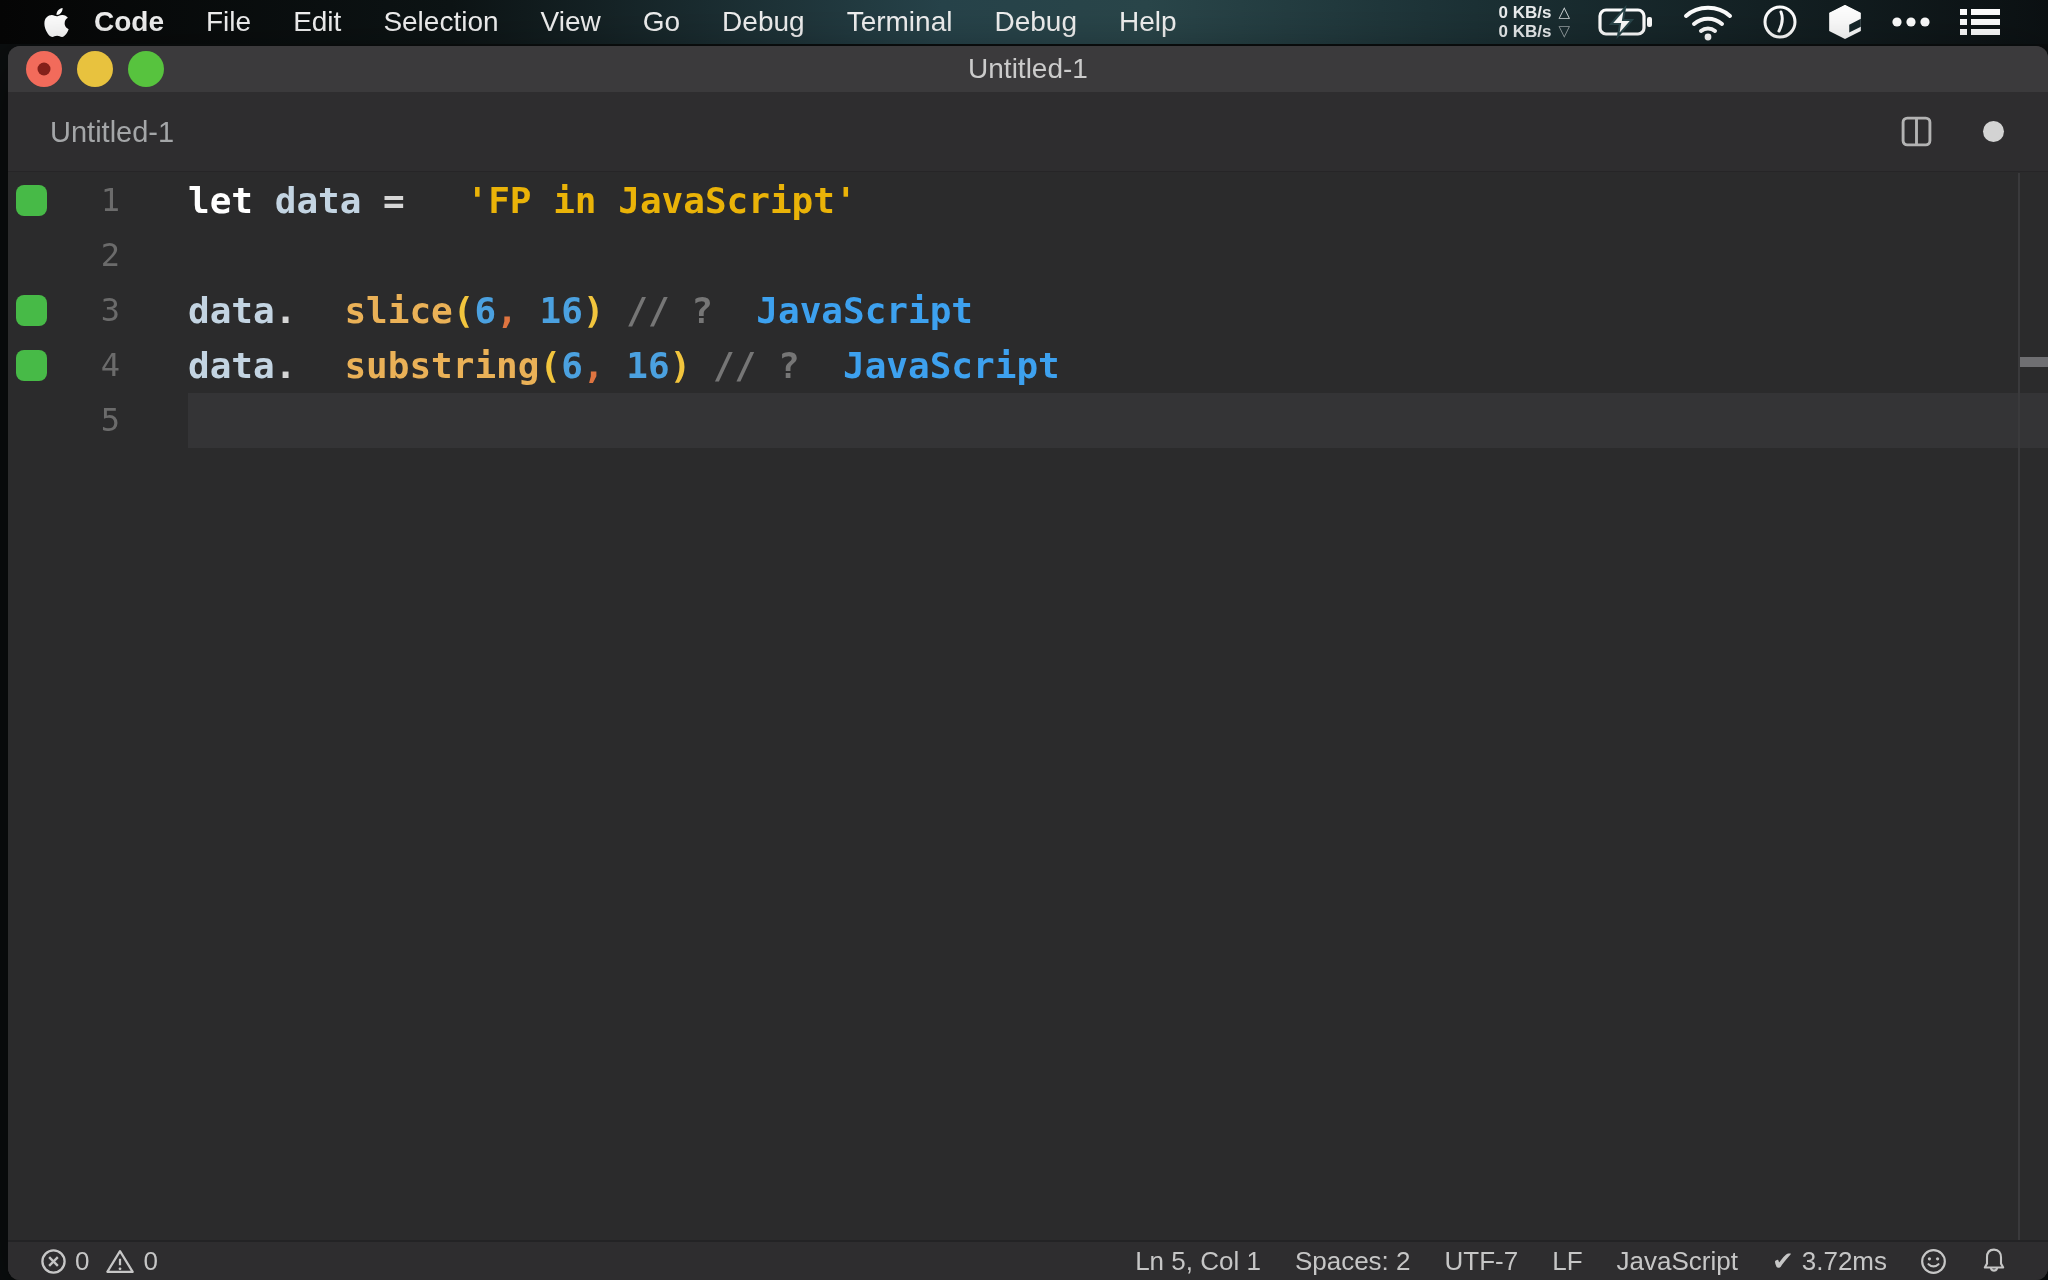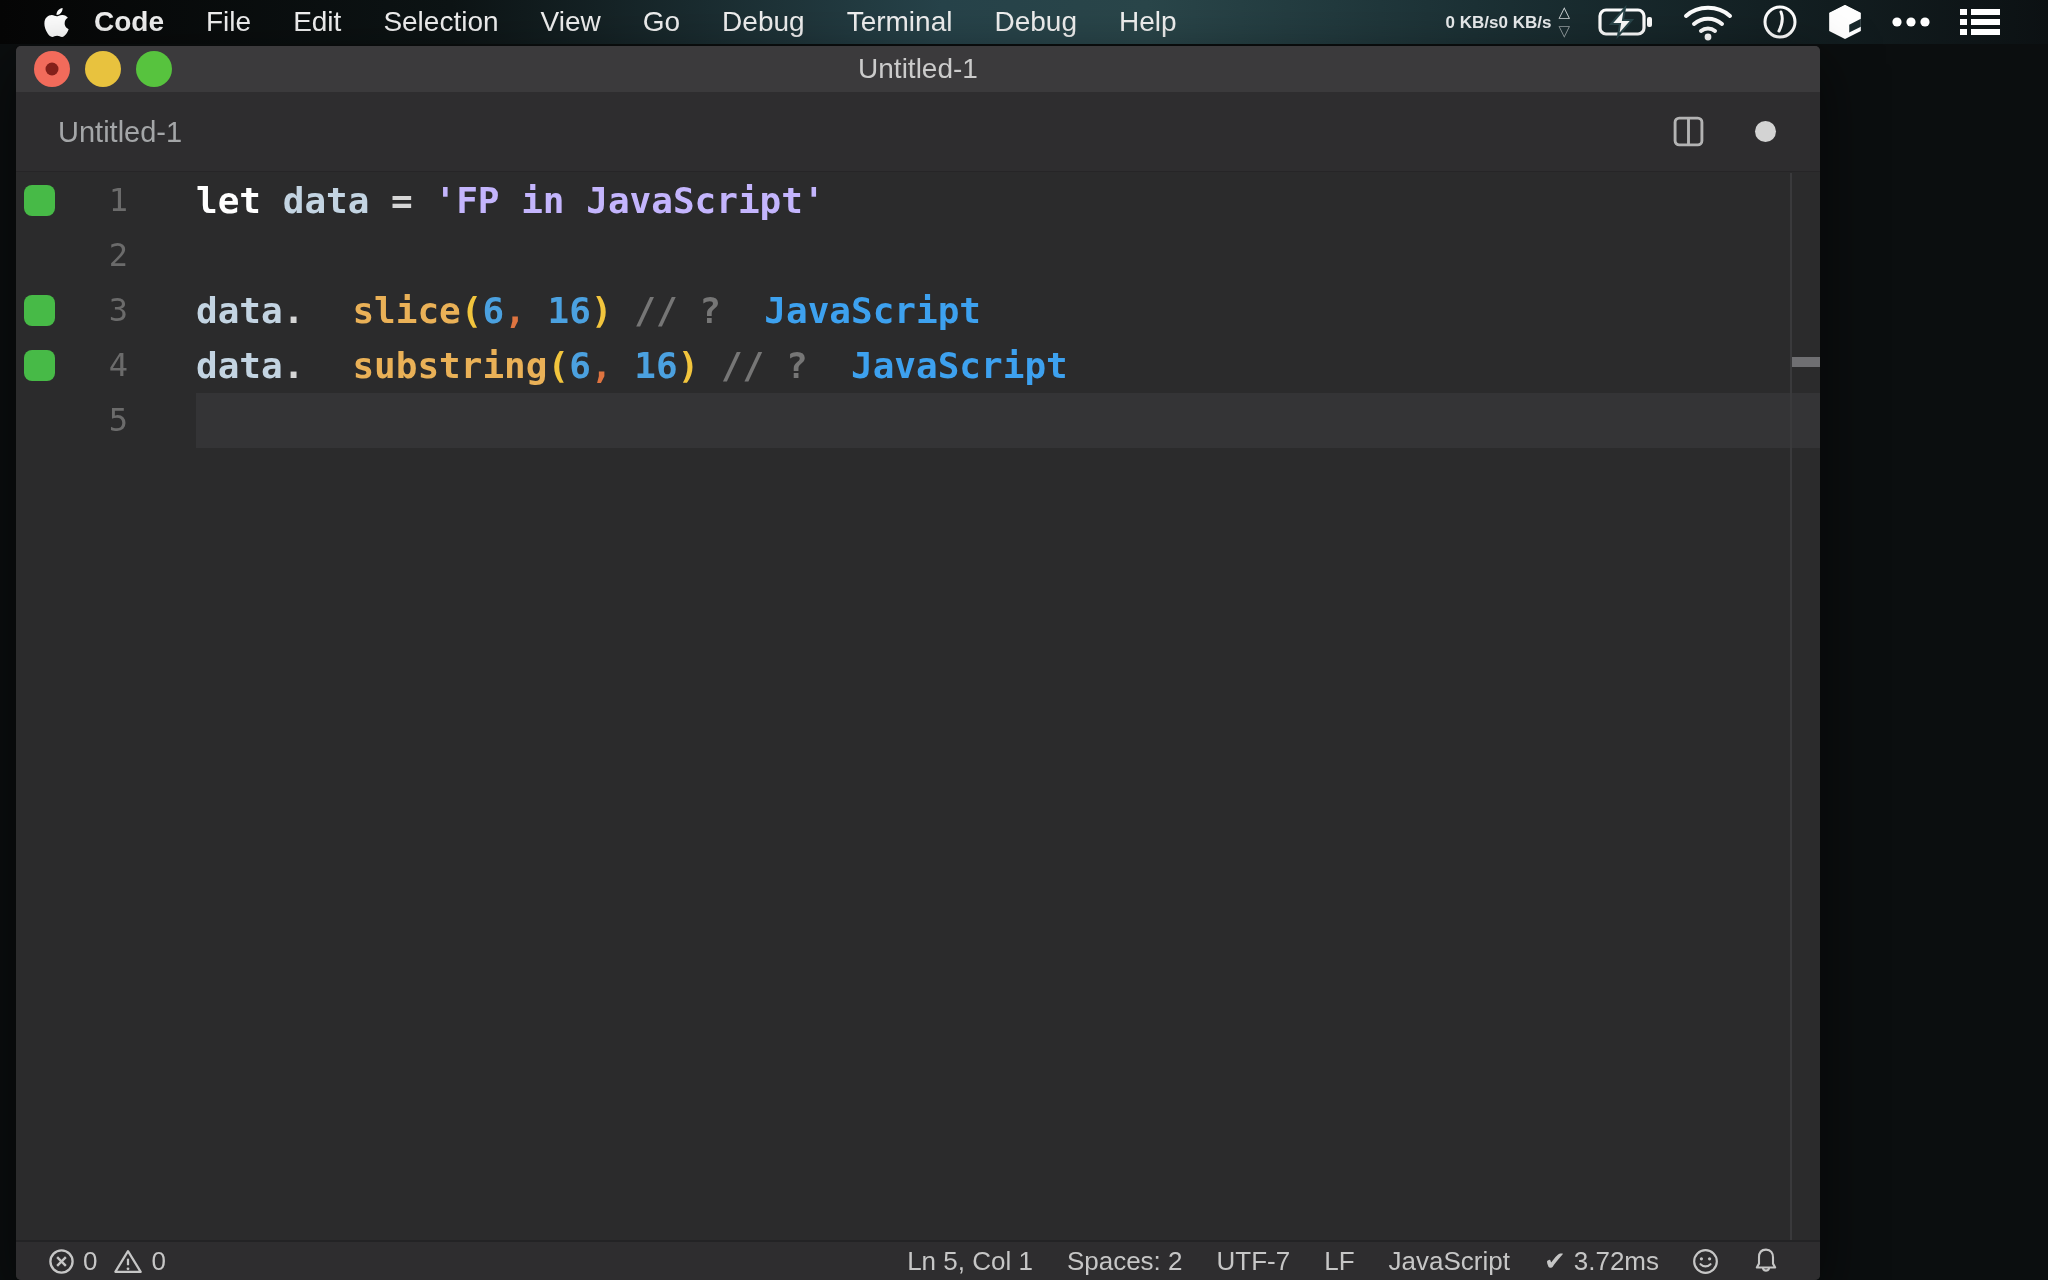--- a/index.html
+++ b/index.html
@@ -11,29 +11,29 @@
     position:absolute; left:0; top:0; width:2048px; height:44px;
     background:linear-gradient(90deg,#060606 0%,#0d1415 22%,#27434a 46%,#2a464a 56%,#1c3135 72%,#0c1113 100%);
     display:flex; align-items:center; color:#f2f2f2; font-size:28px;
   }
   .apple { margin-left:42px; display:flex; align-items:center; }
   .menu-items { display:flex; align-items:flex-end; gap:42px; margin-left:23px; }
   .menu-item { color:#f2f2f2; cursor:default; white-space:nowrap; }
   .menu-item.active { font-weight:700; }
   .menubar-right { position:absolute; right:46px; top:0; height:44px; display:flex; align-items:center; gap:27px; }
   .netspeed { display:flex; align-items:center; gap:7px; }
-  .netspeed .vals { display:flex; flex-direction:row; align-items:flex-end; font-size:17px; line-height:19px; font-weight:600; color:#eceff0; }
+  .netspeed .vals { display:flex; flex-direction:column; align-items:flex-end; font-size:17px; line-height:19px; font-weight:600; color:#eceff0; }
   .netspeed .arrows { display:flex; flex-direction:column; font-family:"DejaVu Sans", sans-serif; font-size:15px; line-height:19px; }
   .arrow-up { color:#d7dcdd; } .arrow-down { color:#9aa3a5; }
   .mb-icon { display:flex; align-items:center; }
 
   
   .vswindow {
-    position:absolute; left:16px; top:46px; width:1804px; height:1234px;
-    background:#2b2b2c; border-radius:5px; overflow:hidden;
+    position:absolute; left:8px; top:46px; width:2040px; height:1234px;
+    background:#2b2b2c; border-radius:12px; overflow:hidden;
     box-shadow:0 18px 60px rgba(0,0,0,0.55);
   }
   .titlebar { position:relative; height:46px; background:#3b3a3c; display:flex; align-items:center; justify-content:center; }
   .traffic { position:absolute; left:18px; top:50%; transform:translateY(-50%); display:flex; gap:15px; }
   .light { width:36px; height:36px; border-radius:50%; position:relative; }
   .light.red { background:#f26b5b; }
   .light.red .dot { position:absolute; left:50%; top:50%; width:13px; height:13px; border-radius:50%; background:#84201a; transform:translate(-50%,-50%); }
   .light.yellow { background:#e8c23e; }
   .light.green { background:#57c33e; }
   .window-title { color:#cbcbcb; font-size:28px; }
@@ -47,21 +47,21 @@
   .editor { position:absolute; left:0; top:127px; width:100%; bottom:40px; background:#2b2b2c; }
   .ed-line { position:relative; height:55px; }
   .ed-line.current::before { content:""; position:absolute; left:180px; right:0; top:0; bottom:0; background:#343436; }
   .marker { position:absolute; left:8px; top:12px; width:31px; height:31px; border-radius:8px; background:#47ba47; }
   .lnum { position:absolute; left:0; top:0; width:112px; text-align:right; font-family:"DejaVu Sans Mono", monospace; font-size:32px; line-height:55px; color:#6b6b6b; }
   .lcode { position:absolute; left:180px; top:0; white-space:pre; font-family:"DejaVu Sans Mono", monospace; font-weight:700; font-size:36px; line-height:55px; }
   .tk-kw  { color:#ffffff; }
   .tk-pln { color:#d6d6d6; }
   .tk-var { color:#c3d4e2;margin-top:28px; }
   .tk-op  { color:#d6d6d6; }
-  .tk-str { color:#c4b5fd; }
+  .tk-str { color:#eab308;margin-left:40px; }
   .tk-fn  { color:#eab157;margin-left:48px; }
   .tk-par { color:#f2c53d; }
   .tk-num { color:#4ba1e0; }
   .tk-com { color:#df7440; }
   .tk-cmt { color:#767676; }
   .tk-ann { color:#3da1ef; }
   .overview-ruler { position:absolute; right:0; top:0; bottom:0; width:30px; border-left:2px solid #3a3a3c; }
   .ruler-marker { position:absolute; left:0; right:0; top:184px; height:10px; background:#6f6f72; }
 
   

